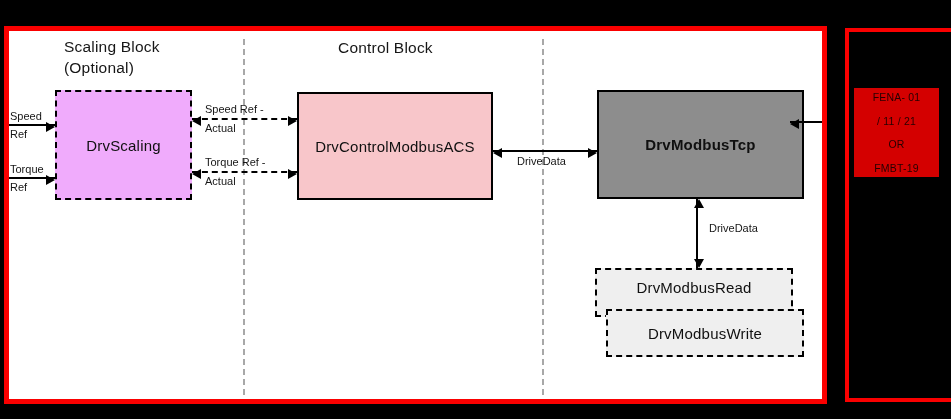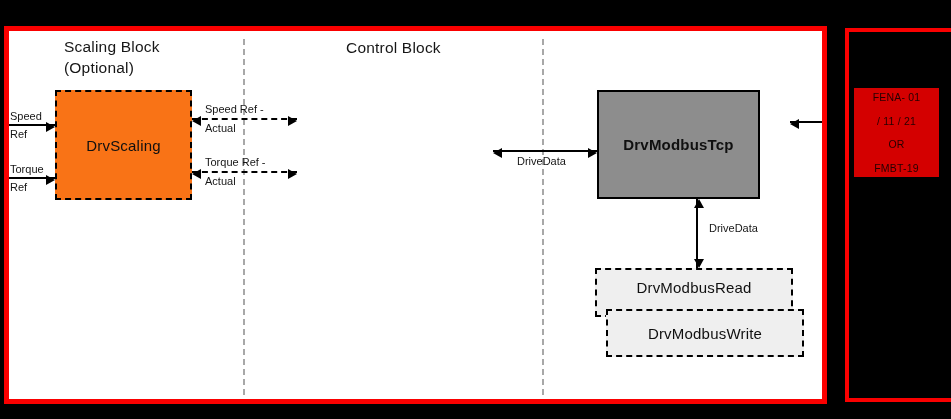--- a/index.html
+++ b/index.html
@@ -16,21 +16,21 @@
     box-sizing:border-box;border:5px solid #fa0000;background:#ffffff;
   }
   .frame-inner{position:absolute;left:0;top:0;width:813px;height:368px;}
   .hdr{font-size:15.5px;letter-spacing:.2px;line-height:21px;white-space:nowrap;color:#161616;}
   .divider{border-left:2px dashed #a8a8a8;width:0;}
   
   .block{
     box-sizing:border-box;display:flex;align-items:center;justify-content:center;
     font-size:15px;letter-spacing:.2px;white-space:nowrap;color:#101010;
   }
-  .block.dashed{border:2px dashed #000;background:#f97316;}
+  .block.dashed{border:2px dashed #000;background:#f0abfc;}
   .block.pink{border:2px solid #000;background:#f8c6ca;}
   .block.gray{border:2px solid #000;background:#8d8d8d;font-weight:bold;}
   .block.lite{border:2px dashed #000;background:#efefef;}
   
   .line-h{height:0;border-top:2px solid #000;}
   .line-h.dashed{border-top-style:dashed;}
   .line-v{width:0;border-left:2px solid #000;}
   .ah{position:absolute;width:0;height:0;}
   .ah.right{right:0;top:-4px;border-top:5px solid transparent;border-bottom:5px solid transparent;border-left:9px solid #000;}
   .ah.left{left:0;top:-4px;border-top:5px solid transparent;border-bottom:5px solid transparent;border-right:9px solid #000;}
@@ -54,21 +54,21 @@
 </head>
 <body>
 
 <div class="abs main-frame">
   <div class="frame-inner">
 
     <div class="abs hdr" style="left:55px;top:5px;">
       <div>Scaling Block</div>
       <div>(Optional)</div>
     </div>
-    <div class="abs hdr" style="left:329px;top:6px;margin-left:8px;">Control Block</div>
+    <div class="abs hdr" style="left:329px;top:6px;">Control Block</div>
 
     <div class="abs divider" style="left:234px;top:8px;height:356px;"></div>
     <div class="abs divider" style="left:533px;top:8px;height:356px;"></div>
 
     <div class="abs block dashed" style="left:46px;top:59px;width:137px;height:110px;">
       <span>DrvScaling</span>
     </div>
 
     <div class="abs lbl" style="left:1px;top:78px;">Speed</div>
     <div class="abs line-h" style="left:0;top:93px;width:46px;">
@@ -89,28 +89,31 @@
     </div>
     <div class="abs lbl" style="left:196px;top:90px;">Actual</div>
 
     <div class="abs lbl" style="left:196px;top:124px;">Torque Ref -</div>
     <div class="abs line-h dashed" style="left:183px;top:140px;width:105px;">
       <span class="ah left"></span>
       <span class="ah right"></span>
     </div>
     <div class="abs lbl" style="left:196px;top:143px;">Actual</div>
 
+    <div class="abs block pink" style="left:288px;top:61px;width:196px;height:108px;">
+      <span>DrvControlModbusACS</span>
+    </div>
 
     <div class="abs line-h" style="left:484px;top:119px;width:104px;">
       <span class="ah left"></span>
       <span class="ah right"></span>
     </div>
     <div class="abs lbl-md" style="left:508px;top:124px;">DriveData</div>
 
-    <div class="abs block gray" style="left:588px;top:59px;width:163px;height:109px;">
+    <div class="abs block gray" style="left:588px;top:59px;width:207px;height:109px;">
       <span>DrvModbusTcp</span>
     </div>
 
     <div class="abs line-h" style="left:781px;top:90px;width:32px;">
       <span class="ah left"></span>
     </div>
 
     <div class="abs line-v" style="left:687px;top:168px;height:69px;">
       <span class="ah up"></span>
       <span class="ah down"></span>

